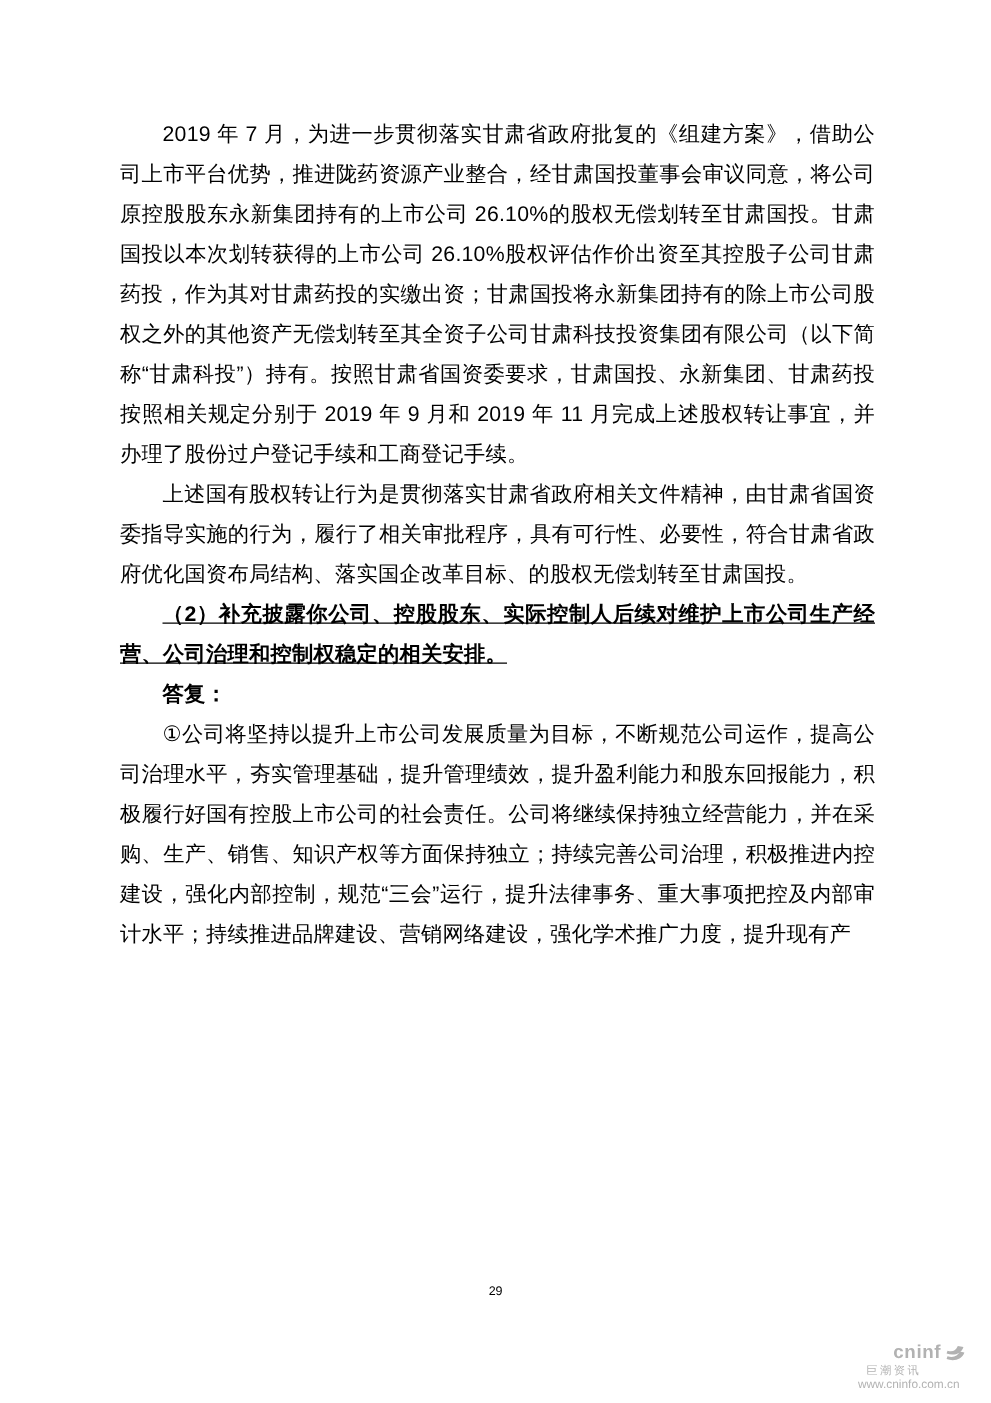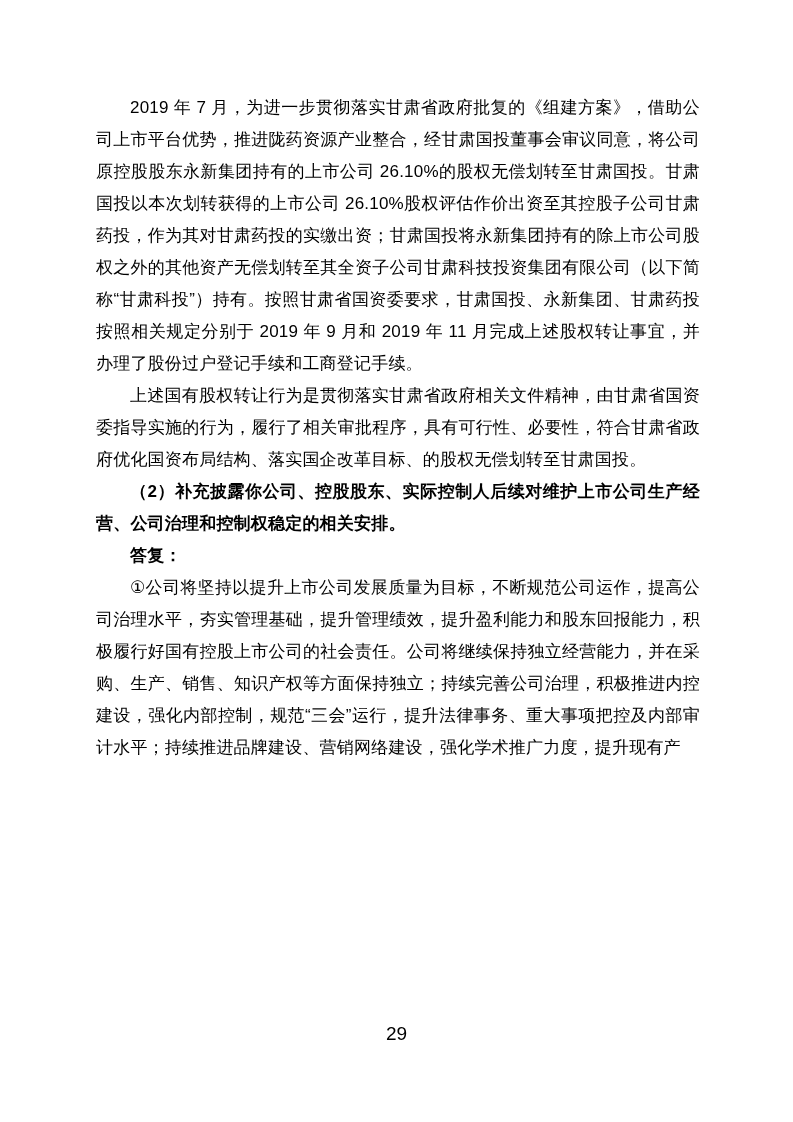--- a/index.html
+++ b/index.html
@@ -29,32 +29,33 @@
   .content p {
     margin: 0;
     padding: 0;
   }
   p.indent {
     text-indent: 2em;
   }
   p.heading {
     font-weight: bold;
     text-indent: 2em;
+    text-decoration: underline;
   }
   p.reply {
     font-weight: bold;
     text-indent: 2em;
   }
   .page-number {
     position: absolute;
     top: 1026px;
     left: 0;
     width: 100%;
     text-align: center;
-    font-size: 19px;
+    font-size: 10px;
     line-height: 16px;
     color: #000000;
   }
   .logo {
     position: absolute;
     right: 6px;
     bottom: 8px;
     width: 120px;
     text-align: center;
     color: #b2b2b2;
@@ -98,14 +99,27 @@
   <div class="content">
     <p class="body indent">2019 年 7 月，为进一步贯彻落实甘肃省政府批复的《组建方案》，借助公司上市平台优势，推进陇药资源产业整合，经甘肃国投董事会审议同意，将公司原控股股东永新集团持有的上市公司 26.10%的股权无偿划转至甘肃国投。甘肃国投以本次划转获得的上市公司 26.10%股权评估作价出资至其控股子公司甘肃药投，作为其对甘肃药投的实缴出资；甘肃国投将永新集团持有的除上市公司股权之外的其他资产无偿划转至其全资子公司甘肃科技投资集团有限公司（以下简称“甘肃科投”）持有。按照甘肃省国资委要求，甘肃国投、永新集团、甘肃药投按照相关规定分别于 2019 年 9 月和 2019 年 11 月完成上述股权转让事宜，并办理了股份过户登记手续和工商登记手续。</p>
     <p class="body indent">上述国有股权转让行为是贯彻落实甘肃省政府相关文件精神，由甘肃省国资委指导实施的行为，履行了相关审批程序，具有可行性、必要性，符合甘肃省政府优化国资布局结构、落实国企改革目标、的股权无偿划转至甘肃国投。</p>
     <p class="heading">（2）补充披露你公司、控股股东、实际控制人后续对维护上市公司生产经营、公司治理和控制权稳定的相关安排。</p>
     <p class="reply">答复：</p>
     <p class="body indent">①公司将坚持以提升上市公司发展质量为目标，不断规范公司运作，提高公司治理水平，夯实管理基础，提升管理绩效，提升盈利能力和股东回报能力，积极履行好国有控股上市公司的社会责任。公司将继续保持独立经营能力，并在采购、生产、销售、知识产权等方面保持独立；持续完善公司治理，积极推进内控建设，强化内部控制，规范“三会”运行，提升法律事务、重大事项把控及内部审计水平；持续推进品牌建设、营销网络建设，强化学术推广力度，提升现有产</p>
   </div>
 
   <div class="page-number">29</div>
 
+  <div class="logo">
+    <div class="logo-top">
+      <span class="logo-brand">cninf</span>
+      <span class="logo-icon">
+        <svg viewBox="0 0 24 24" width="18" height="18" aria-hidden="true">
+          <path d="M4 10 C9 12 13 10 15 5 L21 6 C19 13 11 16 3 13 Z" fill="#b2b2b2"></path>
+          <path d="M4 16 C10 18 15 16 17 11 L22 12 C20 19 11 22 3 19 Z" fill="#b2b2b2"></path>
+        </svg>
+      </span>
+    </div>
+    <div class="logo-subtitle">巨潮资讯</div>
+    <div class="logo-url">www.cninfo.com.cn</div>
+  </div>
 
 </div>
 
 </body></html>

